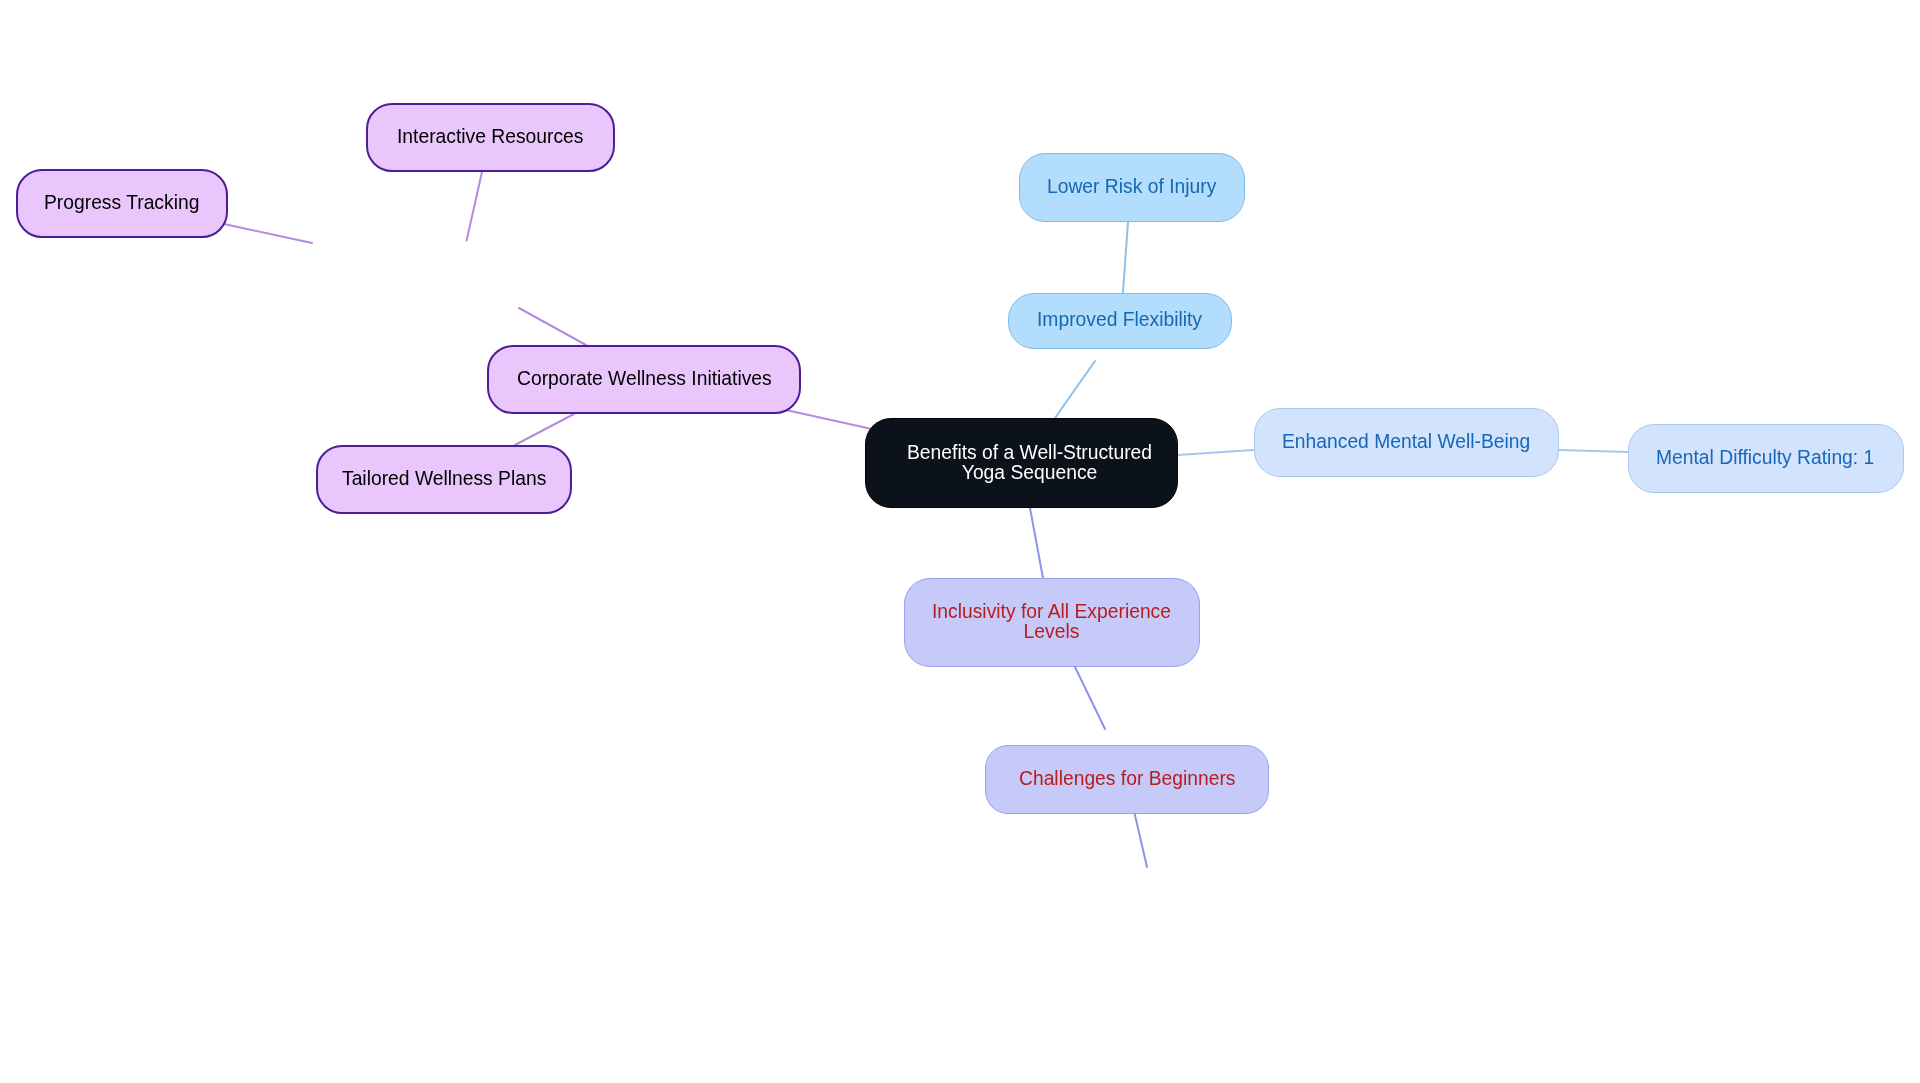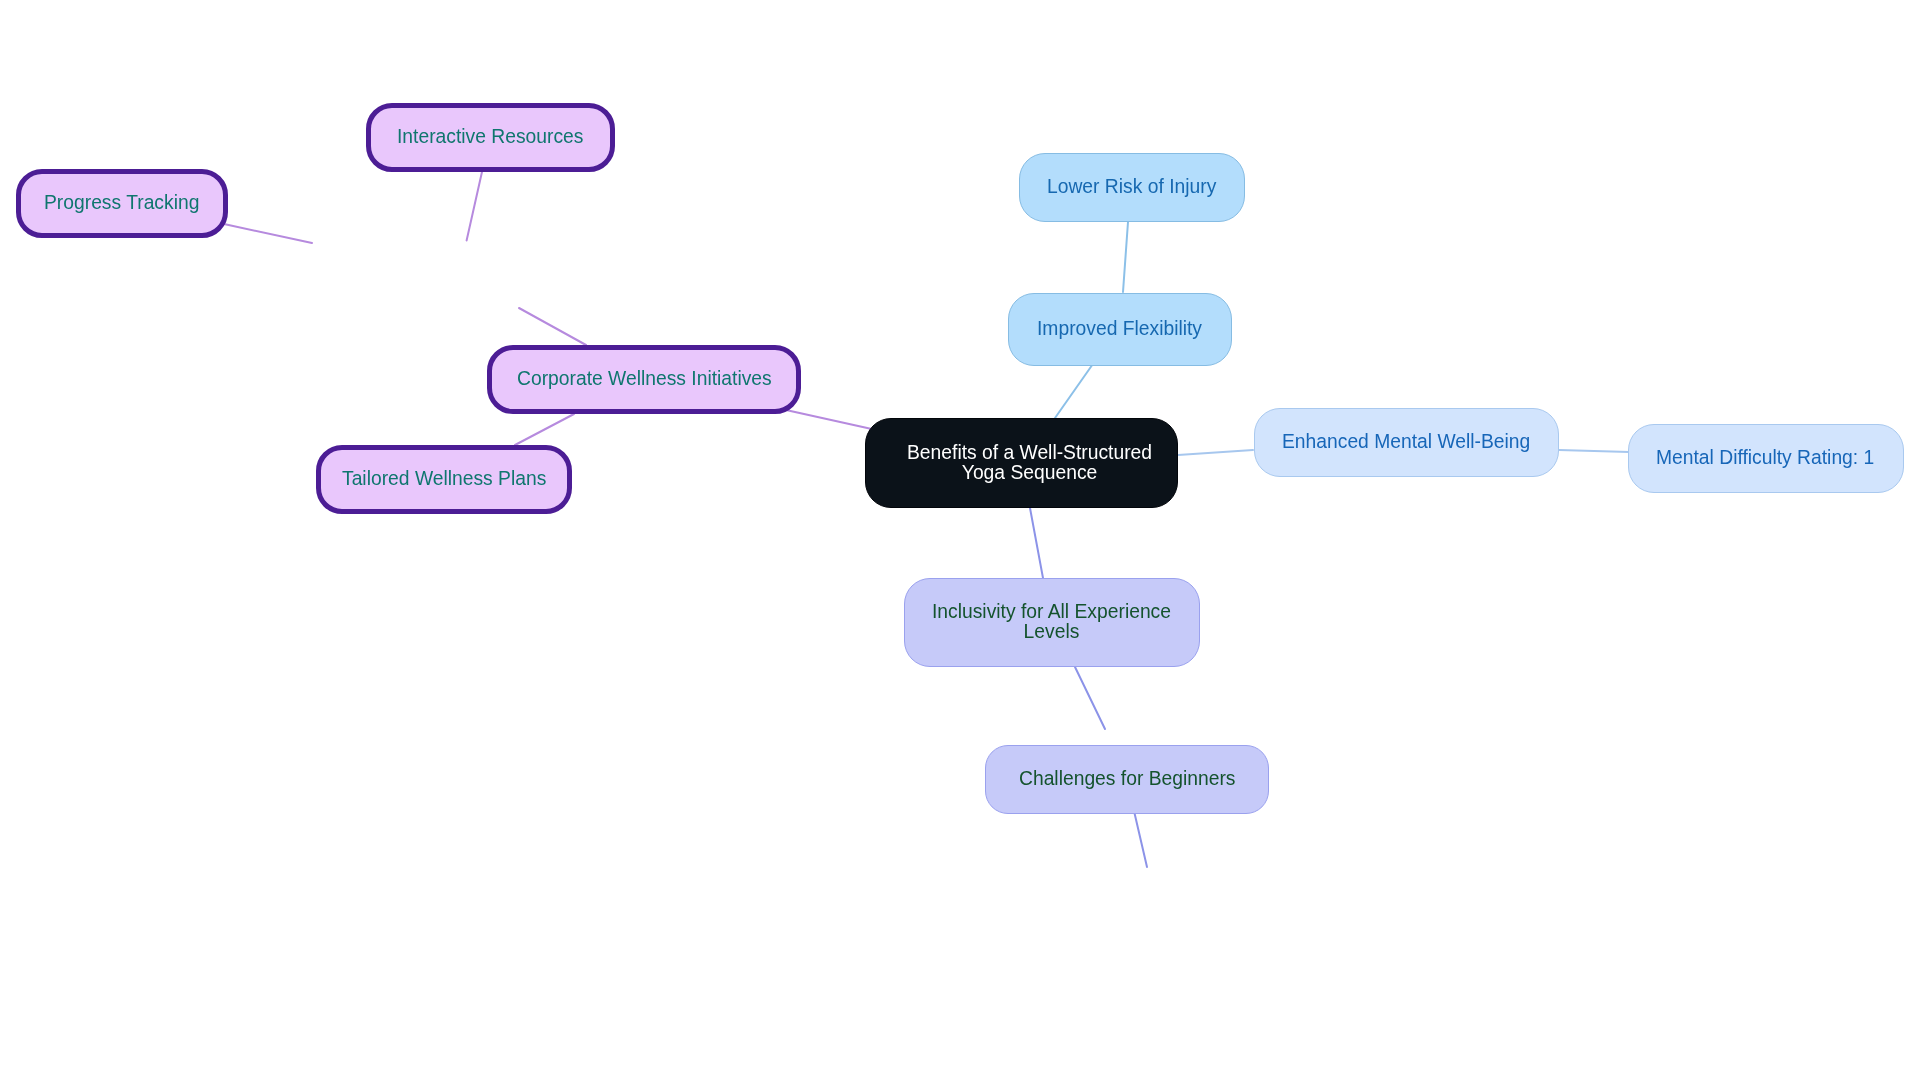--- a/index.html
+++ b/index.html
@@ -10,22 +10,22 @@
   #edges{position:absolute;left:0;top:0;width:1920px;height:1083px;}
   .edge{stroke-width:2;stroke-linecap:round;fill:none;}
   .node{position:absolute;box-sizing:border-box;display:flex;align-items:center;
         justify-content:center;text-align:center;}
   .lbl{font-size:19.3px;line-height:20.4px;letter-spacing:0;white-space:nowrap;
        will-change:transform;}
   .lbl .ln{display:block;}
   .n-root{background:#0b1219;color:#ffffff;border:1px solid #02050a;padding-left:16px;}
   .n-blue{background:#b3ddfc;color:#1668b0;border:1px solid #86bce3;}
   .n-lightblue{background:#d2e4fd;color:#1766b8;border:1px solid #a9c9ef;}
-  .n-lavender{background:#c6caf9;color:#14532d;border:1px solid #9aa1ee;}
-  .n-violet{background:#e9c7fc;color:#0f766e;border:5px solid #4c1d95;justify-content:center;}
+  .n-lavender{background:#c6caf9;color:#b91c1c;border:1px solid #9aa1ee;}
+  .n-violet{background:#e9c7fc;color:#000000;border:2px solid #4c1d95;justify-content:center;}
 </style>
 </head>
 <body>
 
 <div id="mindmap">
   <svg id="edges" viewBox="0 0 1920 1083" width="1920" height="1083">
     <line class="edge" x1="1128" y1="222" x2="1123" y2="292" stroke="#8cc0e8"></line>
     <line class="edge" x1="1095" y1="361" x2="1055" y2="418" stroke="#8cc0e8"></line>
     <line class="edge" x1="1178" y1="455" x2="1253" y2="450" stroke="#a7c7ee"></line>
     <line class="edge" x1="1559" y1="450" x2="1629" y2="452" stroke="#a7c7ee"></line>
@@ -42,21 +42,21 @@
       <div class="lbl">
         <span class="ln">Benefits of a Well-Structured</span>
         <span class="ln">Yoga Sequence</span>
       </div>
     </div>
   <div class="node n-blue" style="left:1018.5px;top:153px;width:226px;height:69.3px;border-radius:26px;">
       <div class="lbl">
         <span class="ln">Lower Risk of Injury</span>
       </div>
     </div>
-  <div class="node n-blue" style="left:1008px;top:292.6px;width:224px;height:73px;border-radius:26px;">
+  <div class="node n-blue" style="left:1008px;top:292.6px;width:224px;height:56px;border-radius:26px;">
       <div class="lbl">
         <span class="ln">Improved Flexibility</span>
       </div>
     </div>
   <div class="node n-lightblue" style="left:1253.5px;top:408px;width:305px;height:69px;border-radius:26px;">
       <div class="lbl">
         <span class="ln">Enhanced Mental Well-Being</span>
       </div>
     </div>
   <div class="node n-lightblue" style="left:1627.5px;top:424.2px;width:276px;height:68.8px;border-radius:26px;">

